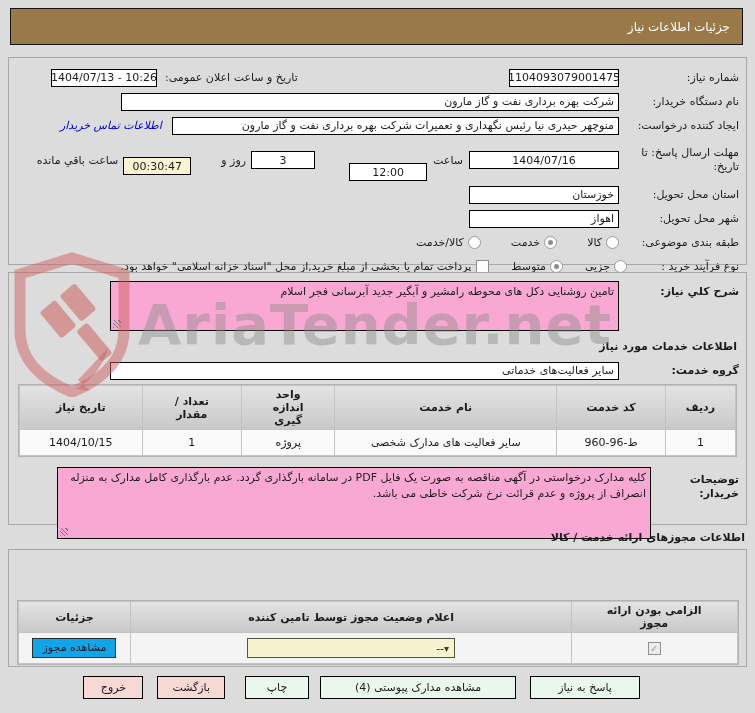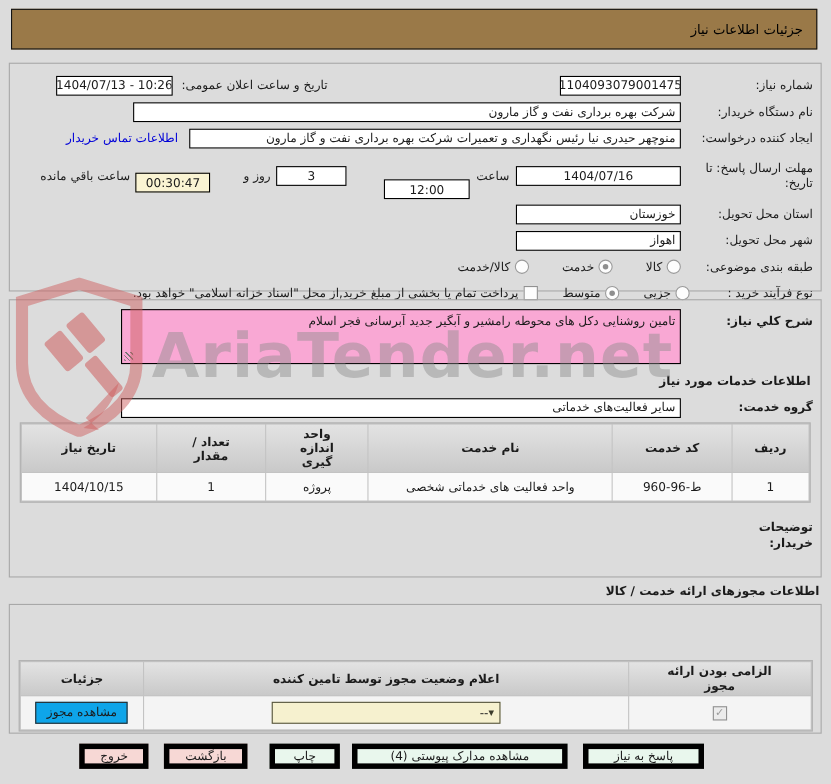--- a/index.html
+++ b/index.html
@@ -5,40 +5,40 @@
   * { box-sizing: border-box; margin:0; padding:0; }
   html,body { width:755px; height:713px; }
   body {
     background:#dcdcdc;
     font-family:"DejaVu Sans", sans-serif;
     font-size:11px; color:#1b1b1b;
     direction:rtl; position:relative; overflow:hidden;
   }
   .titlebar {
     position:absolute; top:8px; right:12px; left:10px; height:37px;
-    background:#9a7948; border:1px solid #141414; color:#000000;
+    background:#9a7948; border:1px solid #141414; color:#ffffff;
     display:flex; align-items:center; padding-right:12px; font-size:12px;
   }
   .panel {
     position:absolute; right:8px; left:8px;
     border:1px solid #a8a8a8; background:transparent;
   }
   #panel-main { top:57px; height:208px; padding:9px 7px 4px; }
   #panel-services { top:272px; height:253px; padding:8px 7px; }
   #panel-licenses { top:549px; height:118px; }
   .frow { display:flex; align-items:center; min-height:21px; margin-bottom:3px; }
   .lbl { width:120px; flex-shrink:0; line-height:1.25; }
   .lbl.b { font-weight:bold; }
   .ibox {
     border:1px solid #000; background:#fff; height:18px;
     display:flex; align-items:center; padding:0 4px; overflow:hidden; white-space:nowrap;
   }
   .ibox.center { justify-content:center; }
   .grow { flex:1 1 auto; }
-  .link { color:#0000d8; margin-right:10px; white-space:nowrap; cursor:pointer; }
+  .link { color:#0000d8; margin-right:10px; white-space:nowrap; cursor:pointer;font-style:italic; }
   .radio {
     width:13px; height:13px; border-radius:50%; border:1px solid #9a9a9a;
     background:#fdfdfd; display:inline-block; position:relative; flex-shrink:0; margin-left:4px;
   }
   .radio.sel::after {
     content:""; position:absolute; top:3px; left:3px; width:5px; height:5px;
     border-radius:50%; background:#8f8f8f;
   }
   .chk {
     width:13px; height:13px; border:1px solid #919191; background:#fdfdfd;
@@ -73,21 +73,21 @@
   .sel-fake .chev { color:#3c3c2c; font-size:10px; }
   .btn-small {
     display:block; margin:0 auto; width:84px; height:20px; line-height:18px;
     background:#0ea5e9; border:1px solid #2b2b2b; text-align:center; cursor:pointer; font-size:11px;
   }
   #lic-title { position:absolute; top:531px; right:10px; font-weight:bold; }
   #actions {
     position:absolute; top:676px; right:115px; display:flex; align-items:center;
   }
   .abtn {
-    height:23px; border:5px solid #000000; display:flex; align-items:center; justify-content:center;
+    height:23px; border:1px solid #000000; display:flex; align-items:center; justify-content:center;
     padding:0 14px; cursor:pointer; white-space:nowrap; font-size:11px;
   }
   .abtn.green { background:#e9f7ed; }
   .abtn.pink  { background:#f7d8d5; }
   #watermark { position:absolute; top:250px; right:0; left:0; height:145px; pointer-events:none; z-index:5; }
   #wm-text {
     position:absolute; left:138px; top:42px; direction:ltr;
     font-size:56px; font-weight:bold; letter-spacing:1px;
     color:rgba(140,140,140,0.45);
   }
@@ -215,30 +215,34 @@
         <th>نام خدمت</th>
         <th>واحد اندازه گیری</th>
         <th>تعداد / مقدار</th>
         <th>تاریخ نیاز</th>
       </tr>
     </thead>
     <tbody>
       <tr>
         <td>1</td>
         <td>ط-96-960</td>
-        <td>واحد فعالیت های خدماتی شخصی</td>
+        <td>سایر فعالیت های مدارک شخصی</td>
         <td>پروژه</td>
         <td>1</td>
         <td class="num">1404/10/15</td>
       </tr>
     </tbody>
   </table>
 
   <div class="frow" style="align-items:flex-start; padding-left:41px;">
     <span class="lbl b" style="width:88px; padding-top:6px;">توضیحات خریدار:</span>
+    <div class="tarea grow" style="height:72px;">
+      <span>کلیه مدارک درخواستی در آگهی مناقصه به صورت یک فایل PDF در سامانه بارگذاری گردد. عدم بارگذاری کامل مدارک به منزله انصراف از پروژه و عدم قرائت نرخ شرکت خاطی می باشد.</span>
+      <span class="rsz"></span>
+    </div>
   </div>
 </div>
 
 <div id="lic-title">اطلاعات مجوزهای ارائه خدمت / کالا</div>
 
 <div class="panel" id="panel-licenses">
   <table class="grid" id="lic-table">
     <colgroup>
       <col style="width:165px;">
         <col style="width:440px;">

